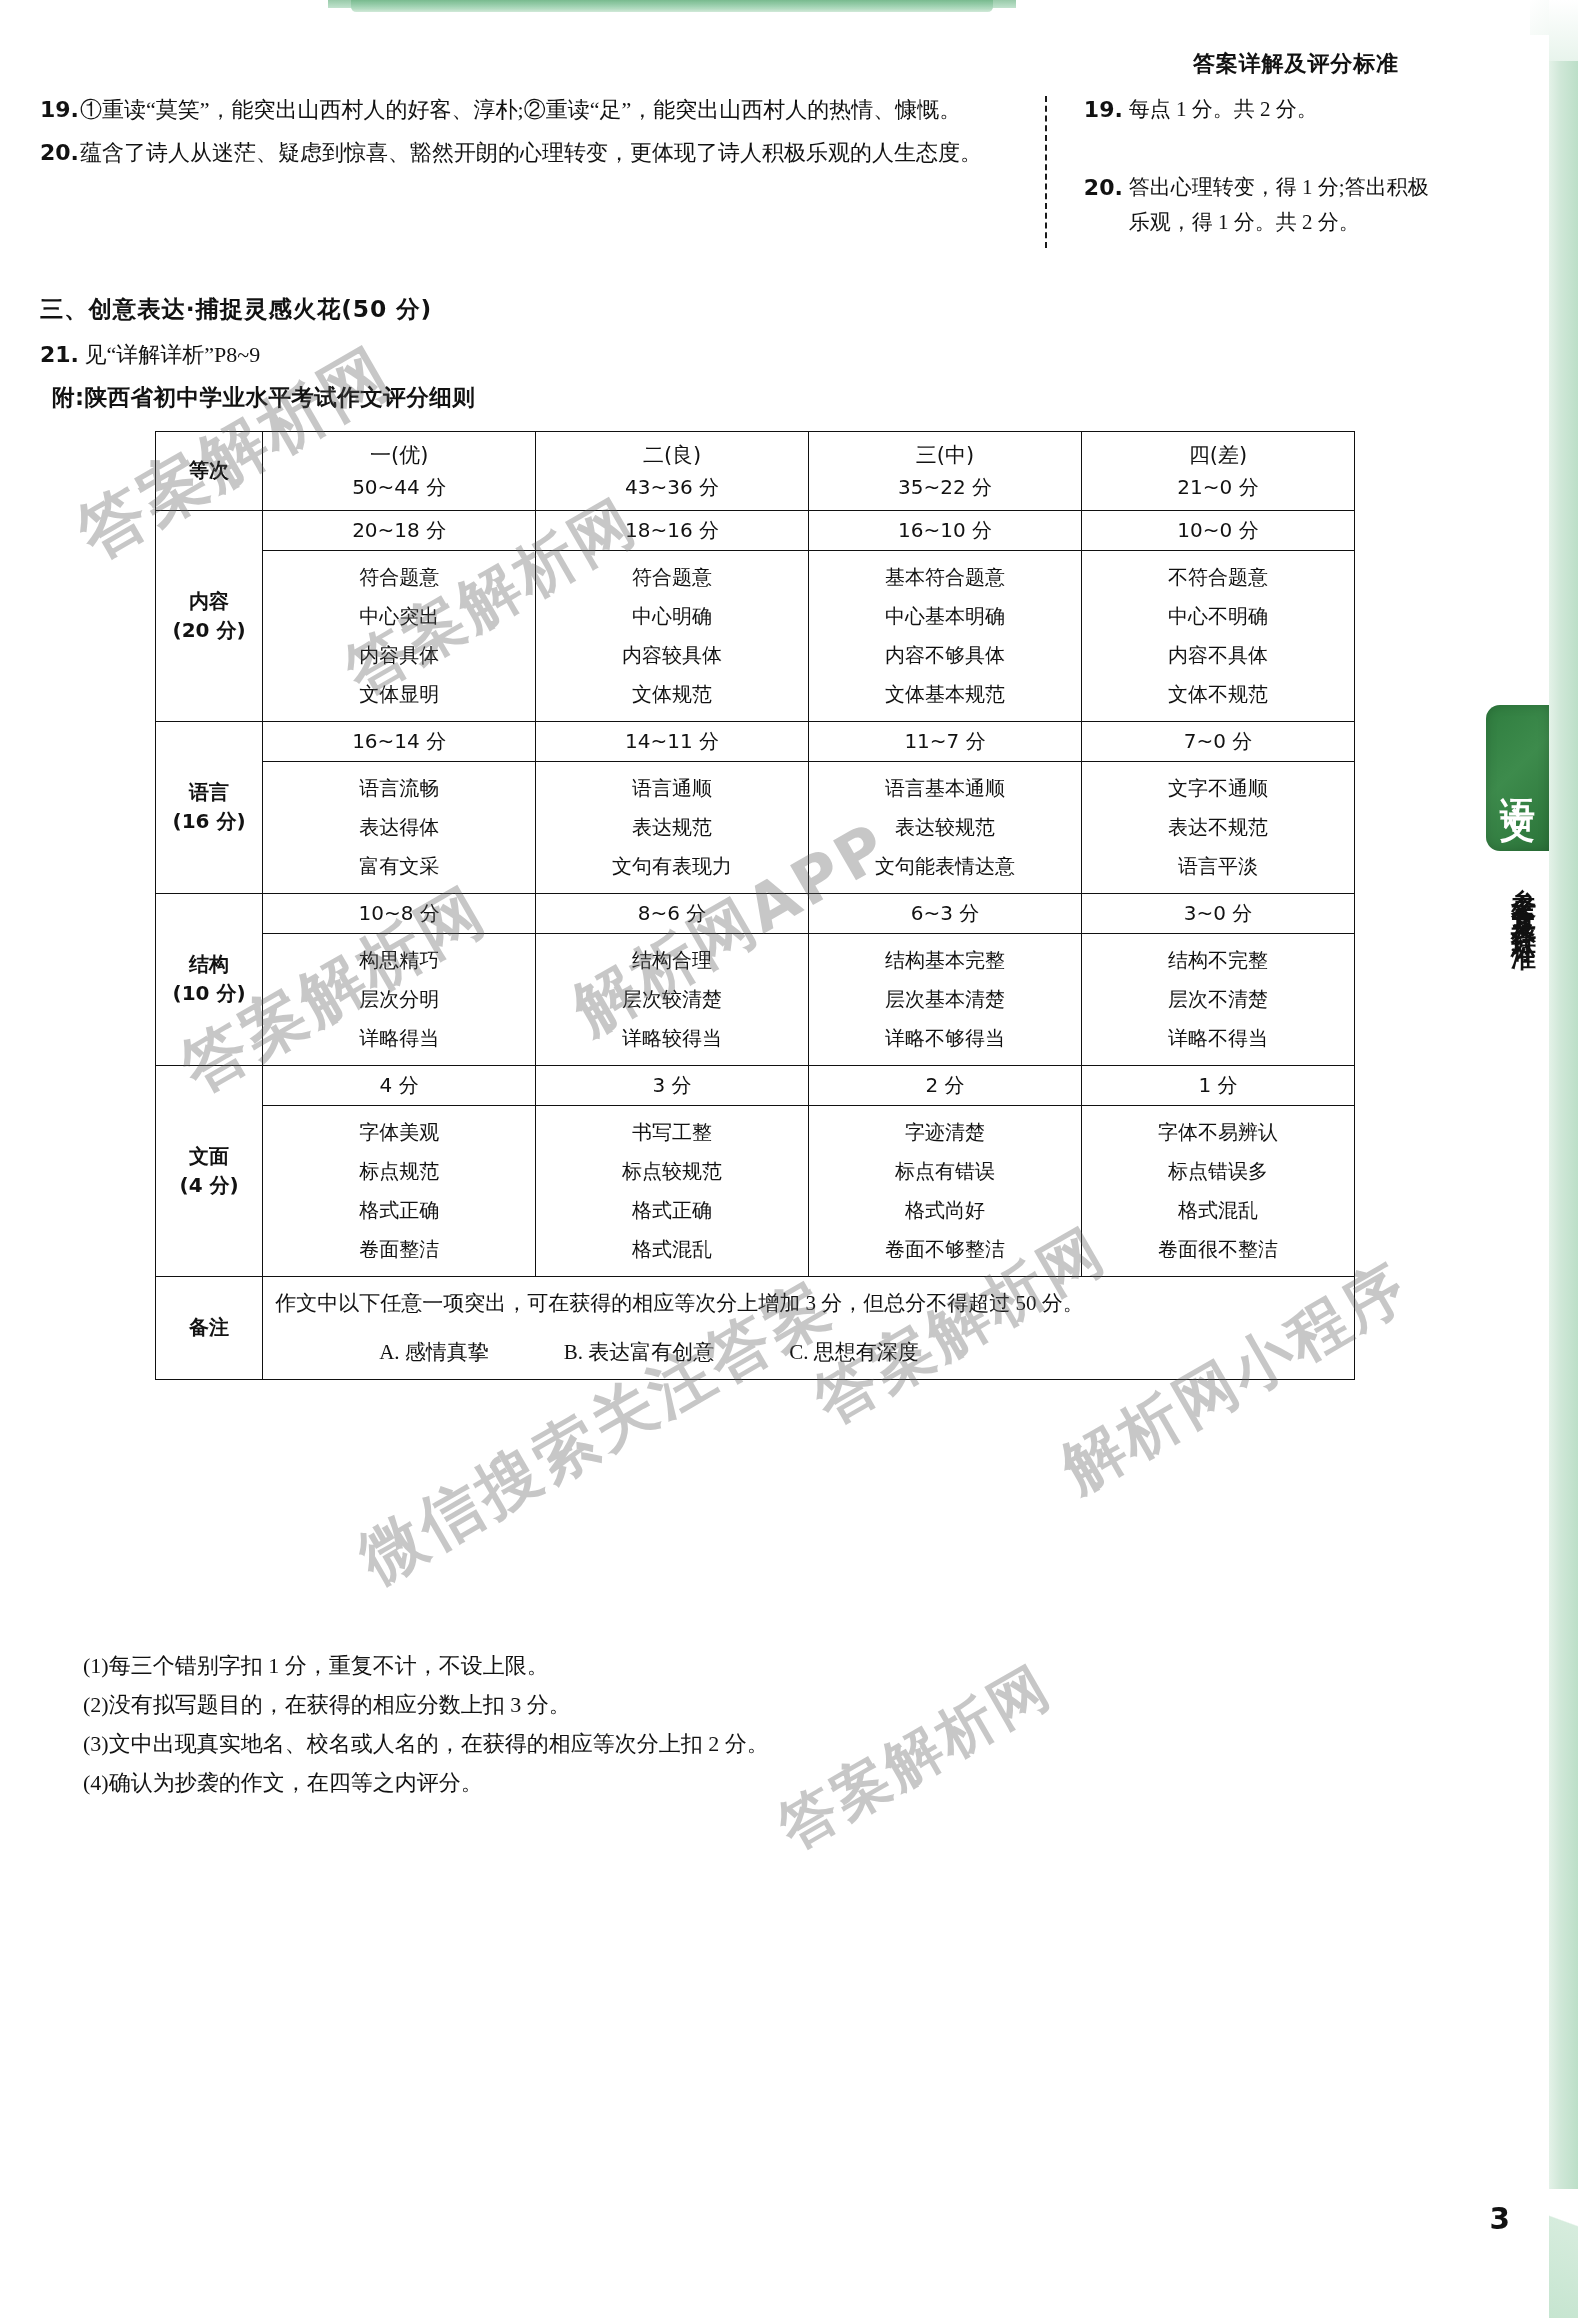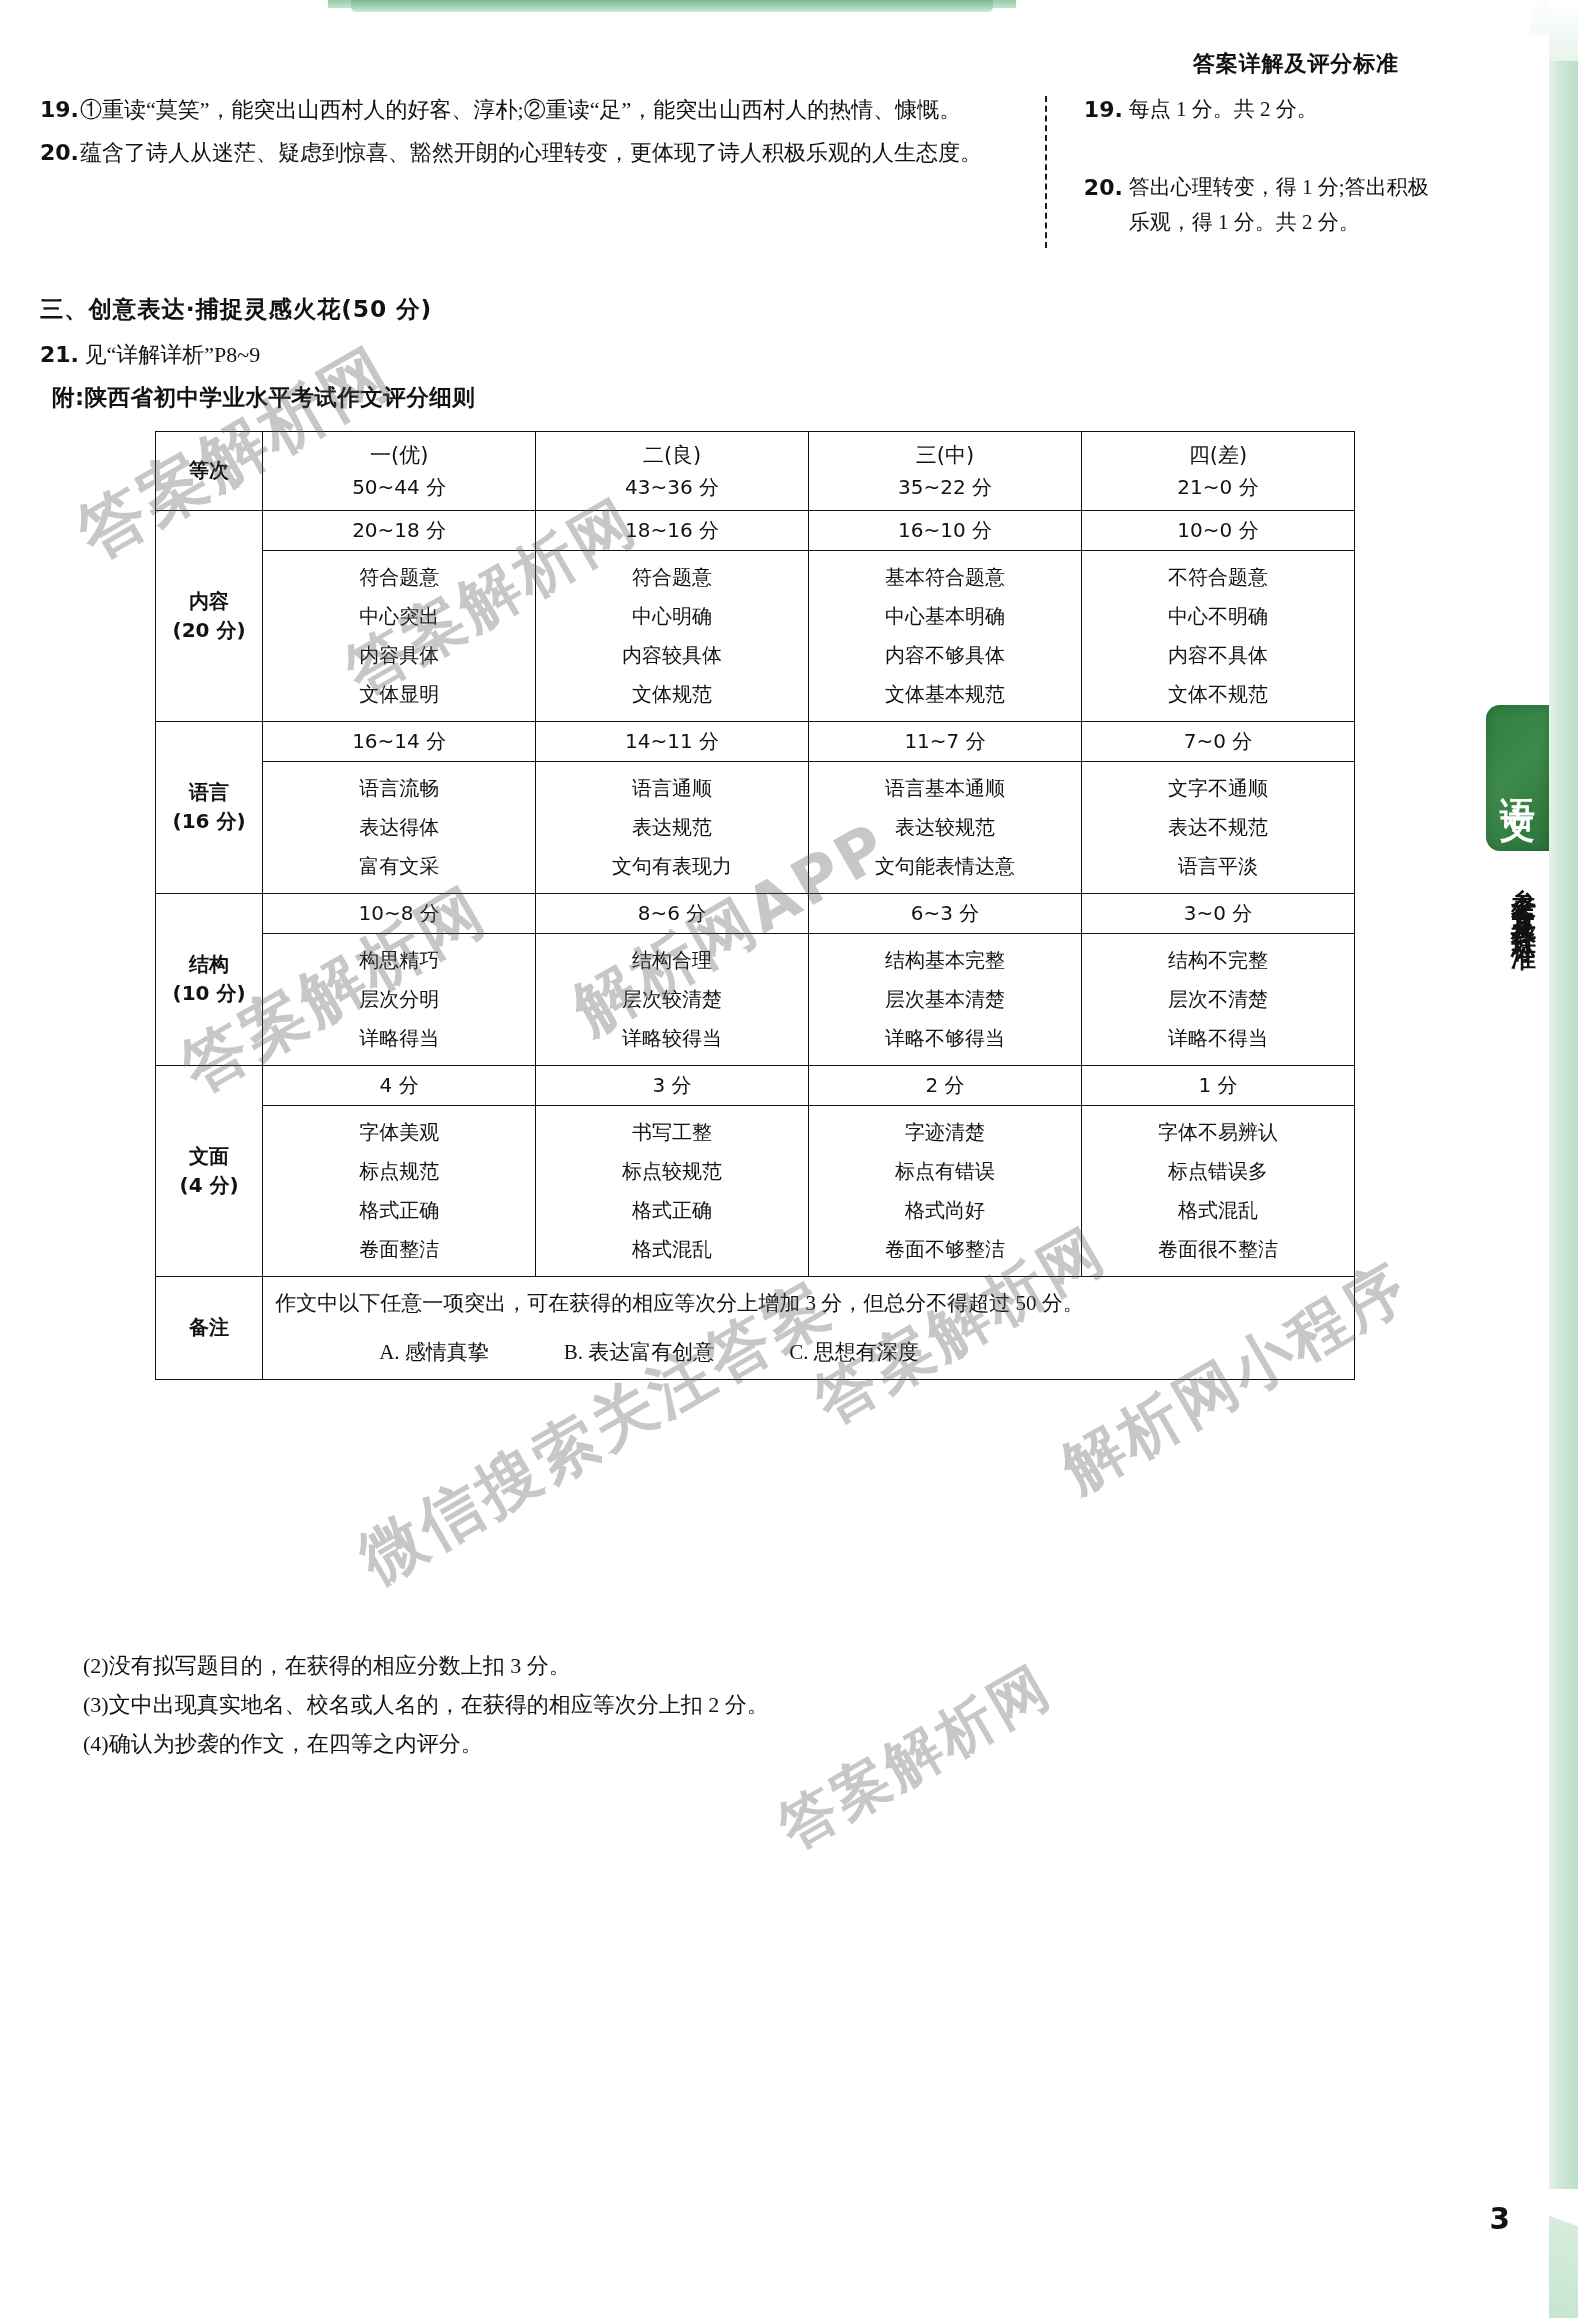--- a/index.html
+++ b/index.html
@@ -407,20 +407,21 @@
           <span>A. 感情真挚</span>
           <span>B. 表达富有创意</span>
           <span>C. 思想有深度</span>
         </div>
       </td>
     </tr>
   </tbody>
 </table>
 
 <div id="supplement">
+  <div class="sup-item">(1)每三个错别字扣 1 分，重复不计，不设上限。</div>
   <div class="sup-item">(2)没有拟写题目的，在获得的相应分数上扣 3 分。</div>
   <div class="sup-item">(3)文中出现真实地名、校名或人名的，在获得的相应等次分上扣 2 分。</div>
   <div class="sup-item">(4)确认为抄袭的作文，在四等之内评分。</div>
 </div>
 
 <div id="page-number">3</div>
 
 <div class="wm" id="wm1">答案解析网</div>
 <div class="wm" id="wm2">答案解析网</div>
 <div class="wm" id="wm3">答案解析网</div>

